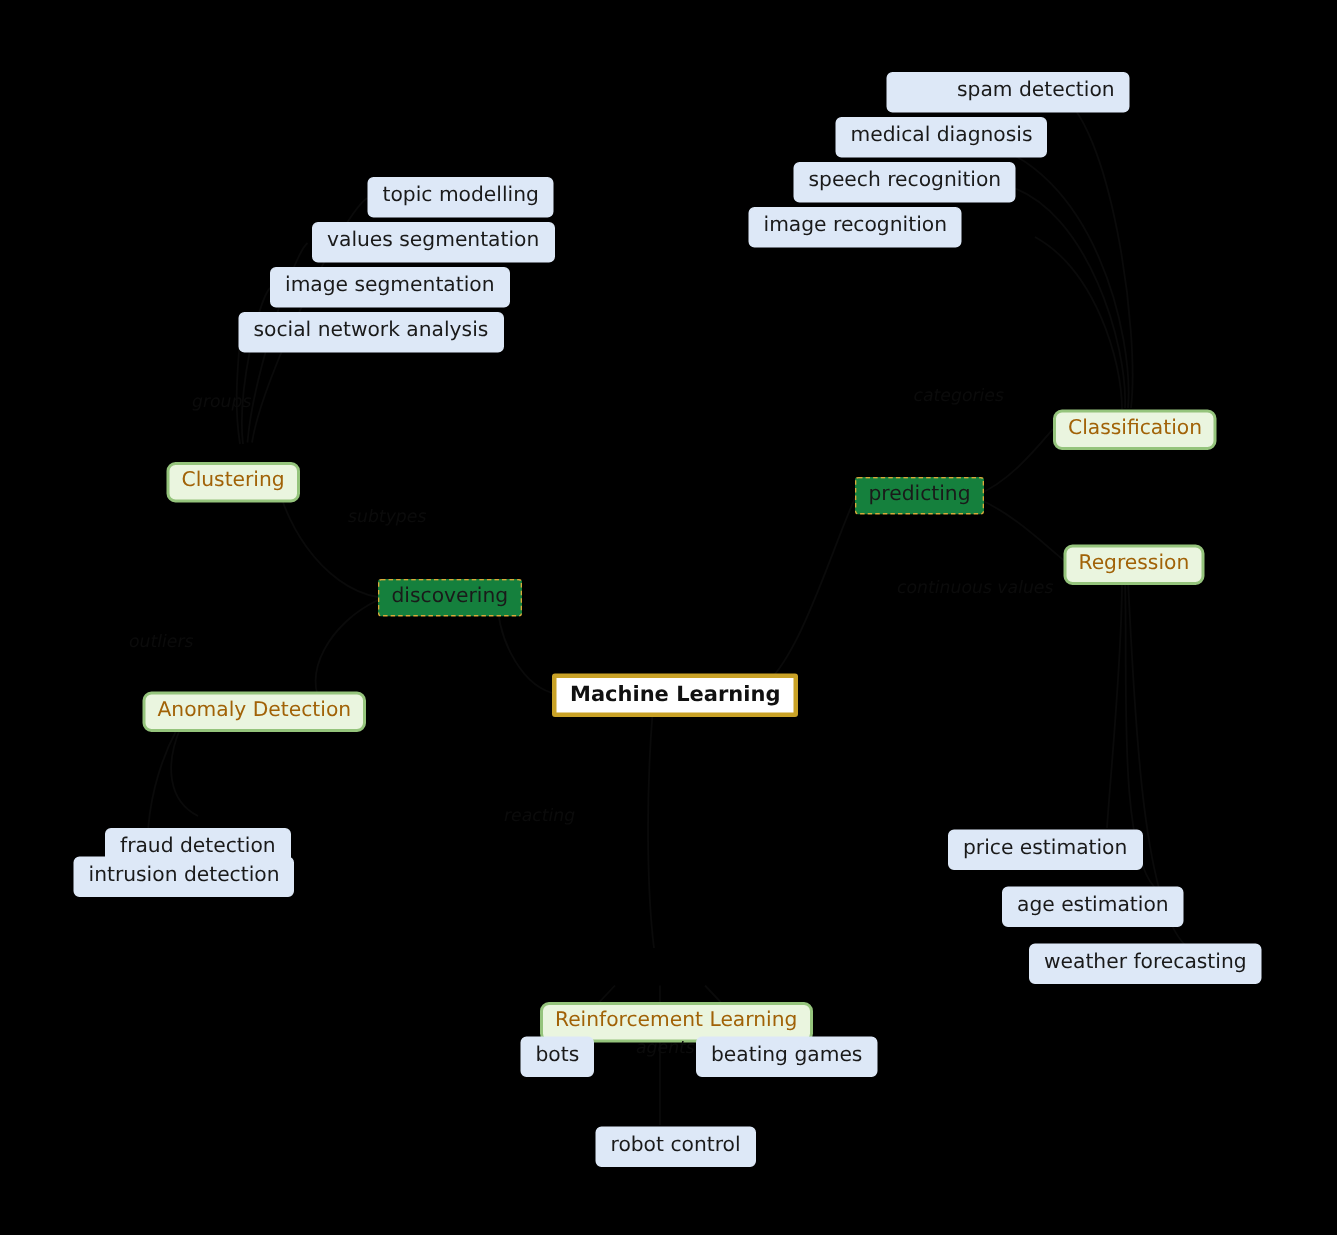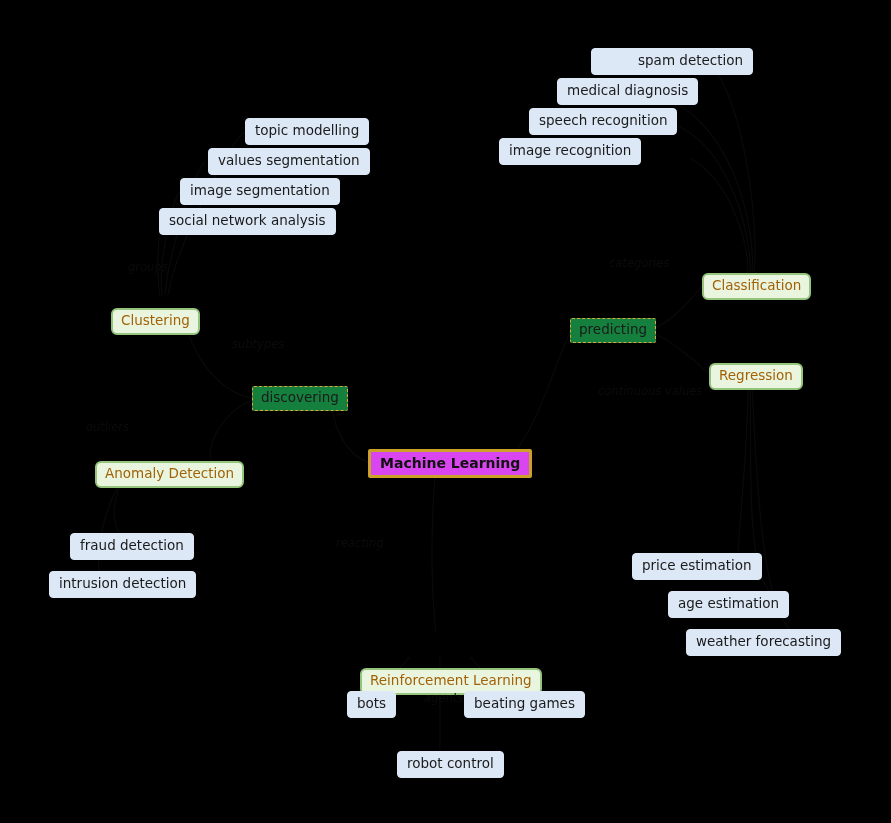--- a/index.html
+++ b/index.html
@@ -56,21 +56,21 @@
   .node.relation {
     background: #15803d;
     color: #1a1a1a;
     border: 1px dashed #d8a93a;
     border-radius: 2px;
     font-size: 13.5px;
     padding: 4px 8px 5px 8px;
   }
   
   .node.root {
-    background: #d946ef;
+    background: #ffffff;
     color: #111111;
     border: 3px solid #c9a227;
     border-radius: 2px;
     font-size: 14px;
     font-weight: bold;
     padding: 4px 9px 5px 9px;
   }
   
   .edge-label {
     position: absolute;
@@ -140,21 +140,21 @@
   <div class="node leaf" style="left:245px; top:118px;">topic modelling</div>
   <div class="node leaf" style="left:208px; top:148px;">values segmentation</div>
   <div class="node leaf" style="left:180px; top:178px;">image segmentation</div>
   <div class="node leaf" style="left:159px; top:208px;">social network analysis</div>
 
   <div class="node leaf" style="left:591px; top:48px;padding-left:46px;">spam detection</div>
   <div class="node leaf" style="left:557px; top:78px;">medical diagnosis</div>
   <div class="node leaf" style="left:529px; top:108px;">speech recognition</div>
   <div class="node leaf" style="left:499px; top:138px;">image recognition</div>
 
-  <div class="node leaf" style="left:70px; top:533px;">fraud detection</div>
+  <div class="node leaf" style="left:70px; top:552px;">fraud detection</div>
   <div class="node leaf" style="left:49px; top:571px;">intrusion detection</div>
 
   <div class="node leaf" style="left:632px; top:553px;">price estimation</div>
   <div class="node leaf" style="left:668px; top:591px;">age estimation</div>
   <div class="node leaf" style="left:686px; top:629px;">weather forecasting</div>
 
   <div class="node leaf" style="left:347px; top:691px;">bots</div>
   <div class="node leaf" style="left:464px; top:691px;">beating games</div>
   <div class="node leaf" style="left:397px; top:751px;">robot control</div>
 

